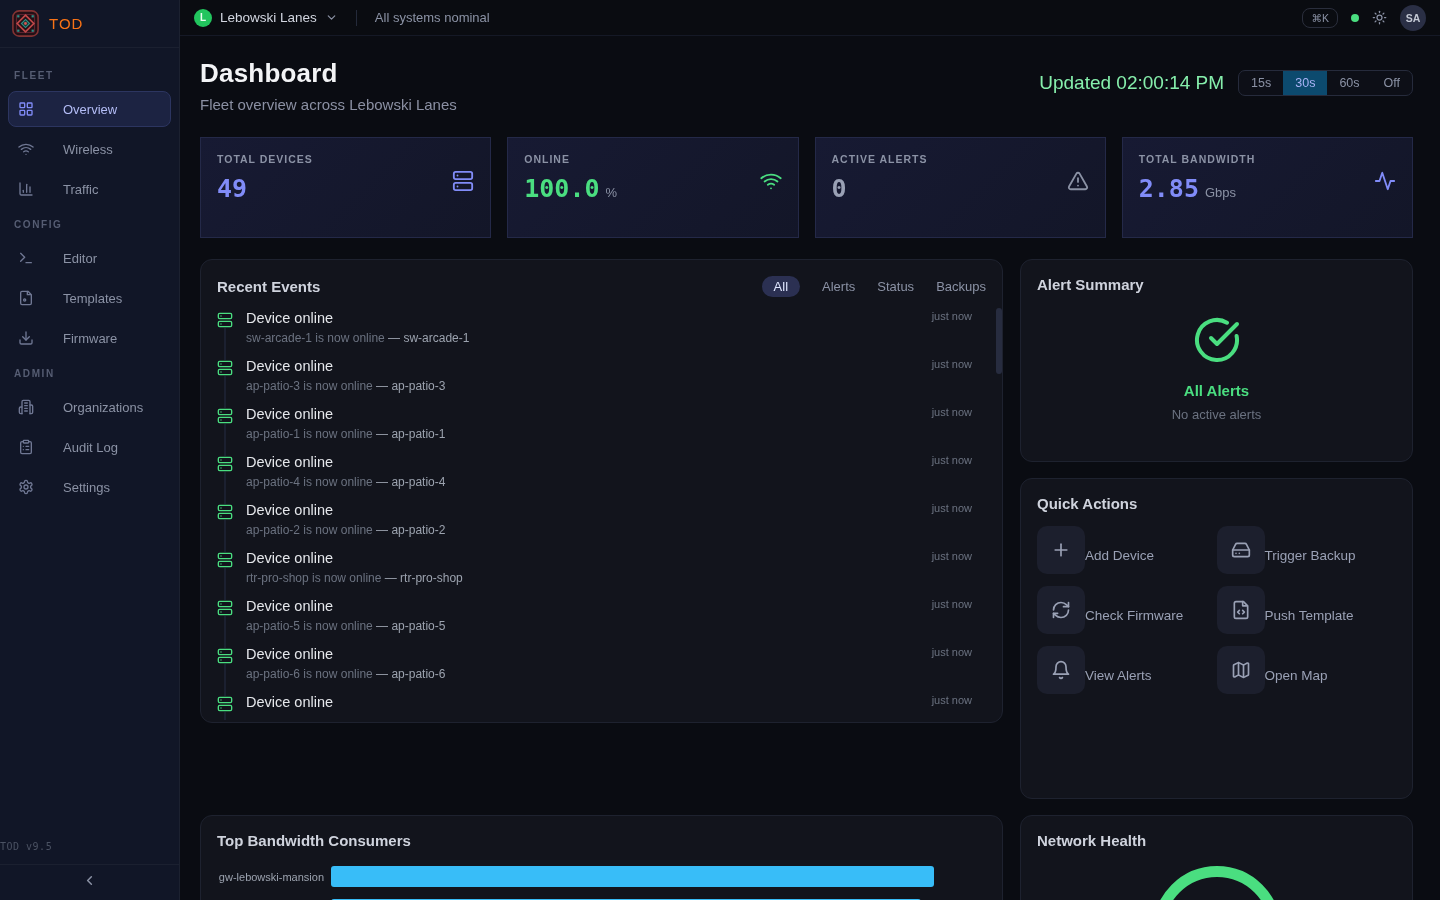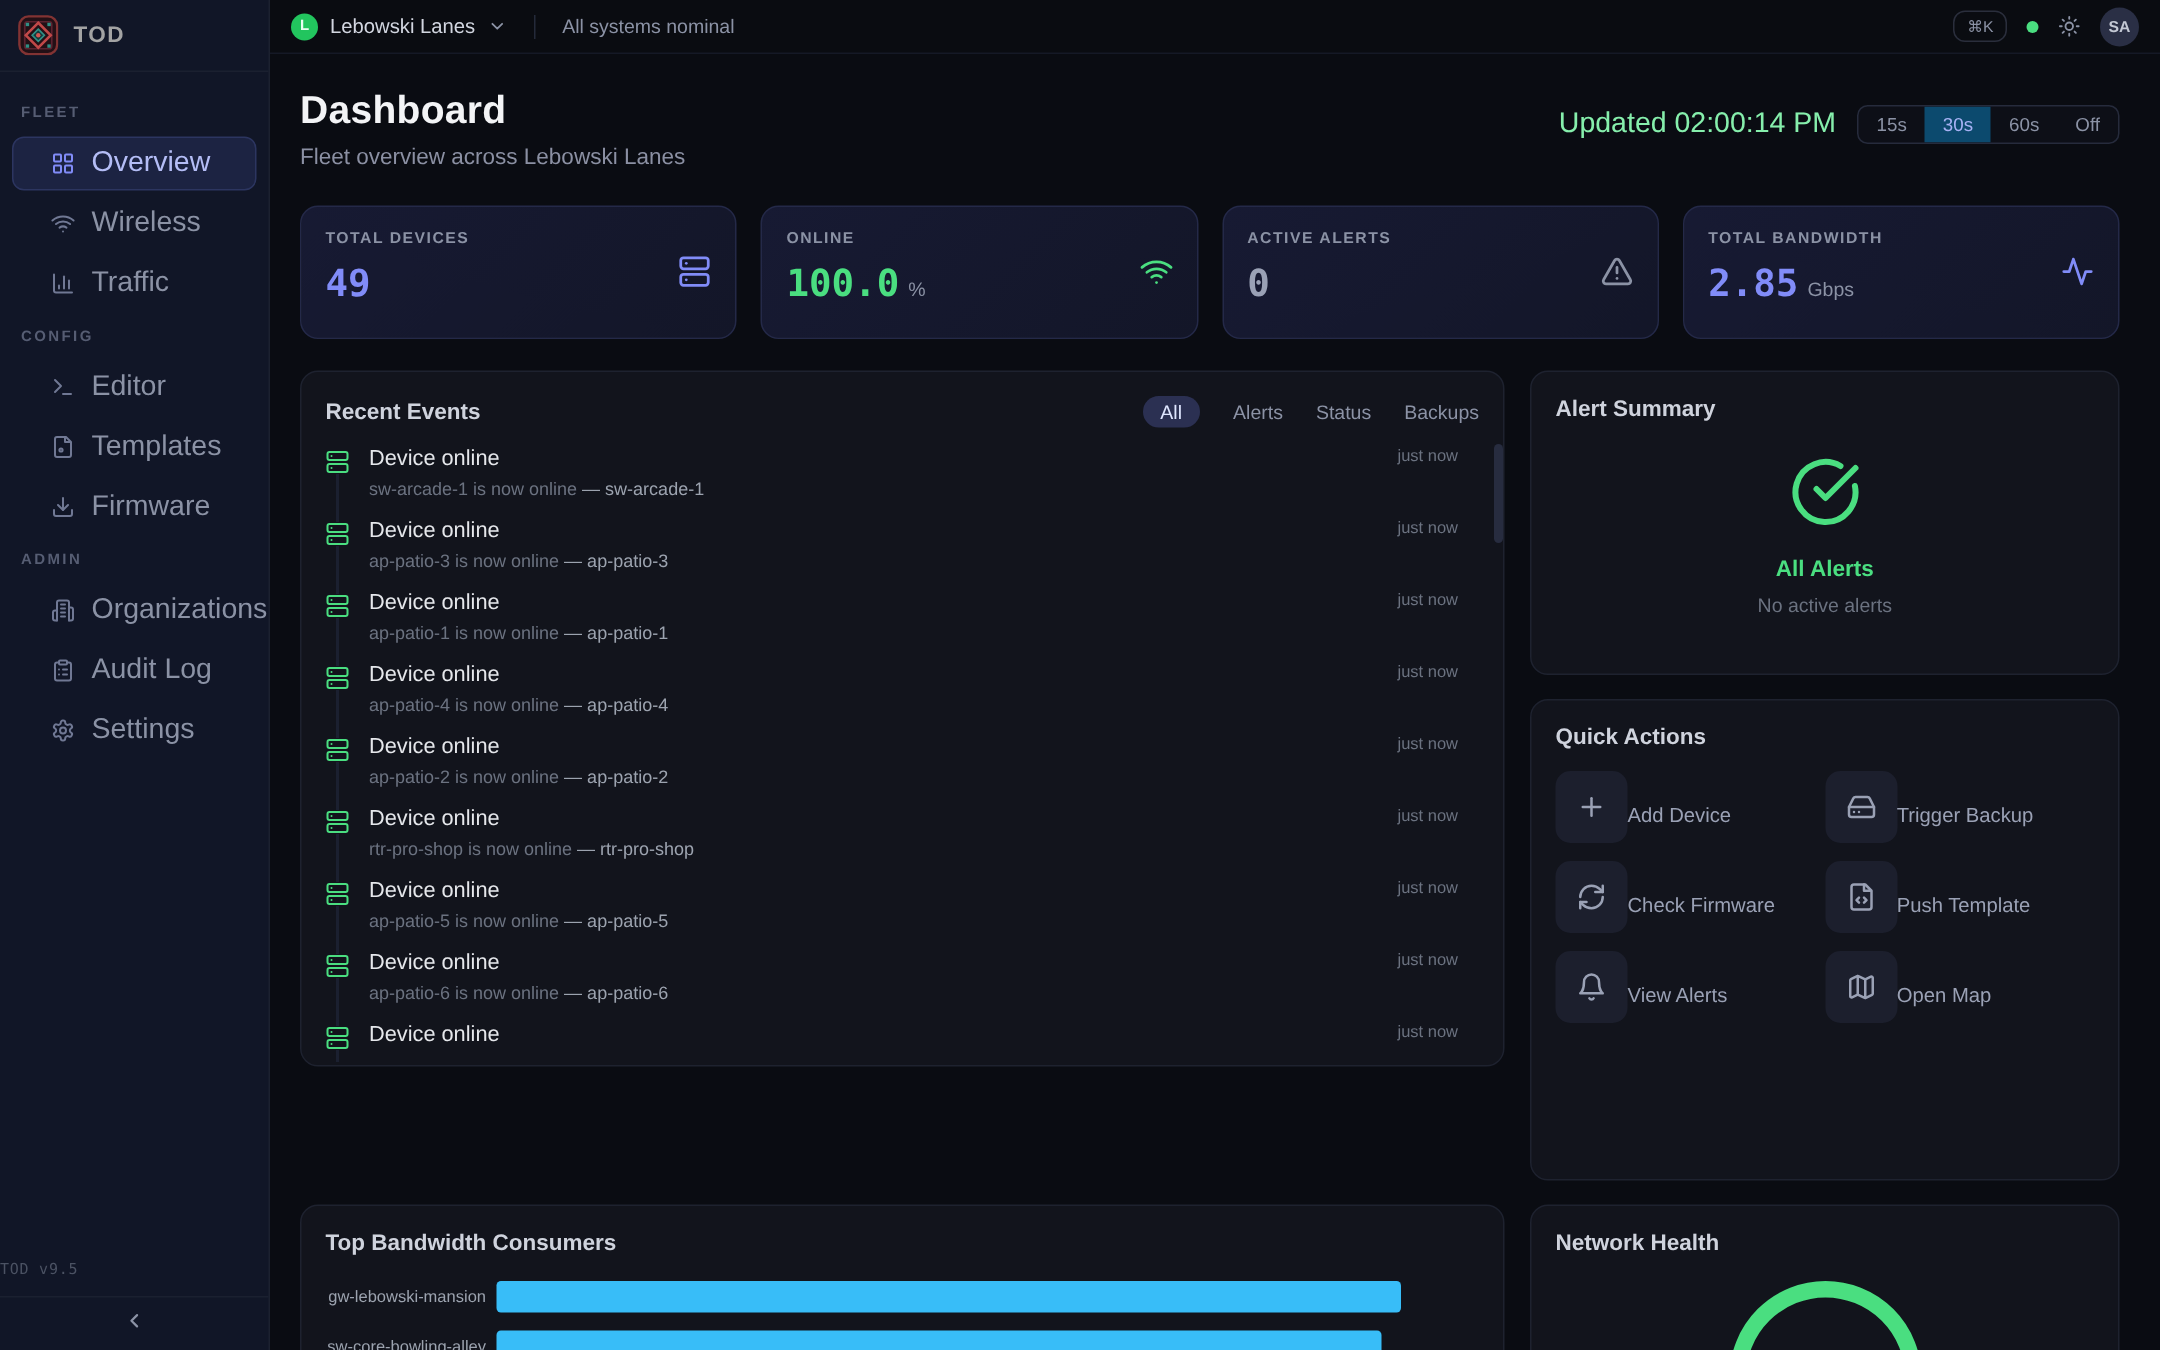--- a/index.html
+++ b/index.html
@@ -17,31 +17,31 @@
     position:absolute; left:0; top:0; bottom:0; width:180px;
     background:#111627; border-right:1px solid #1c2130;
     display:flex; flex-direction:column;
   }
   .logo-row {
     height:48px; display:flex; align-items:center; gap:10px;
     padding:0 12px; border-bottom:1px solid #1b2030;
   }
   .logo-badge { width:27px; height:27px; flex:0 0 auto; }
   .logo-badge svg { width:100%; height:100%; display:block; }
-  .logo-text { font-size:15px; font-weight:700; letter-spacing:1px; color:#a3a3a3; }
+  .logo-text { font-size:15px; font-weight:400; letter-spacing:1px; color:#f97316; }
   .nav { flex:1; padding-top:14px; overflow:hidden; }
   .nav-label {
     font-size:10px; font-weight:700; letter-spacing:1.6px; color:#565d73;
     text-transform:uppercase; padding:8px 14px 6px;
   }
   .nav-item {
-    display:flex; align-items:center; gap:11px;
-    height:36px; margin:4px 8px; padding:0 25px;
+    display:flex; align-items:center; gap:29px;
+    height:36px; margin:4px 8px; padding:0 9px;
     border-radius:8px; border:1px solid transparent;
-    color:#8b92a5; font-size:19px; cursor:pointer;
+    color:#8b92a5; font-size:13px; cursor:pointer;
   }
   .nav-item .nv-icon { width:16px; height:16px; display:flex; color:#707894; }
   .nav-item .nv-icon svg { width:16px; height:16px; }
   .nav-item.active {
     background:#1c2342; border-color:#2c3560; color:#b4bdf6;
   }
   .nav-item.active .nv-icon { color:#818cf8; }
   .side-footer { padding-bottom:0; }
   .version {
     font-size:10px; color:#4b5263;
@@ -100,21 +100,21 @@
     overflow:hidden; background:#0d0f17;
   }
   .seg-opt {
     padding:5px 12px; font-size:12.5px; color:#8b92a5; cursor:pointer;
   }
   .seg-opt.active { background:#0c4a6e; color:#a8b2f5; }
 
   
   .stats { display:grid; grid-template-columns:repeat(4,1fr); gap:16px; margin-top:24px; }
   .stat-card {
-    height:89px; border-radius:12px; padding:15px 16px;
+    height:101px; border-radius:0; padding:15px 16px;
     background:linear-gradient(135deg,#171a33,#131628);
     border:1px solid #242948; position:relative;
   }
   .stat-label { font-size:10.5px; font-weight:700; letter-spacing:1px; color:#8b92a5; text-transform:uppercase; }
   .stat-value-row { margin-top:9px; display:flex; align-items:baseline; gap:6px; }
   .stat-value { font-size:25px; font-weight:700; }
   .stat-unit { font-size:13px; color:#8b92a5; }
   .stat-icon { position:absolute; right:16px; top:32px; }
   .stat-icon svg { width:22px; height:22px; }
 

